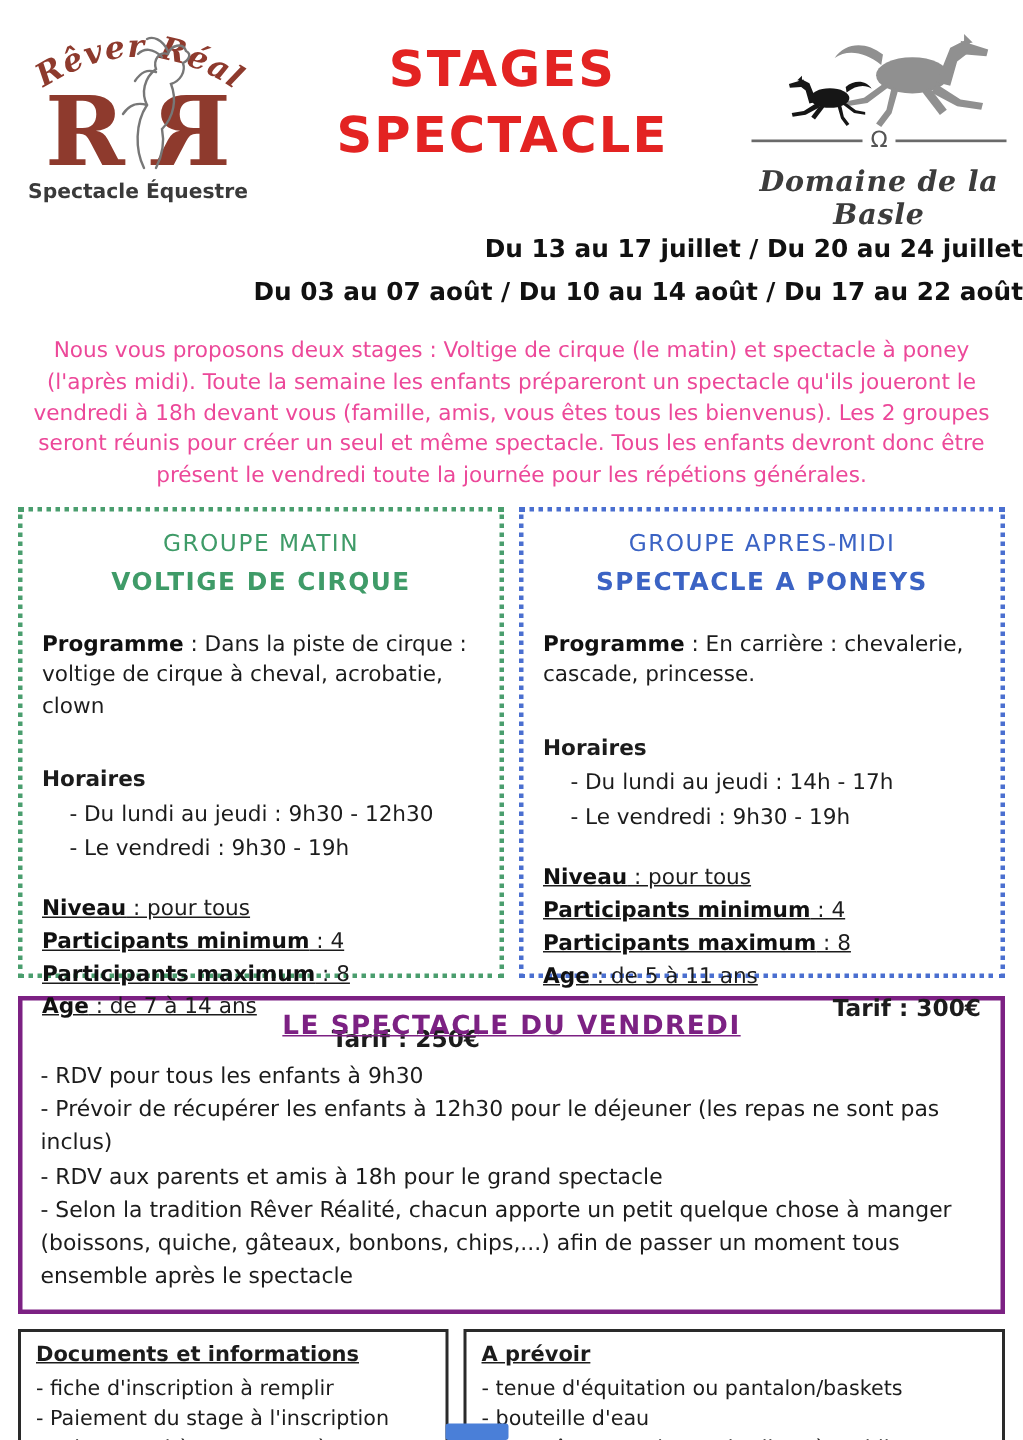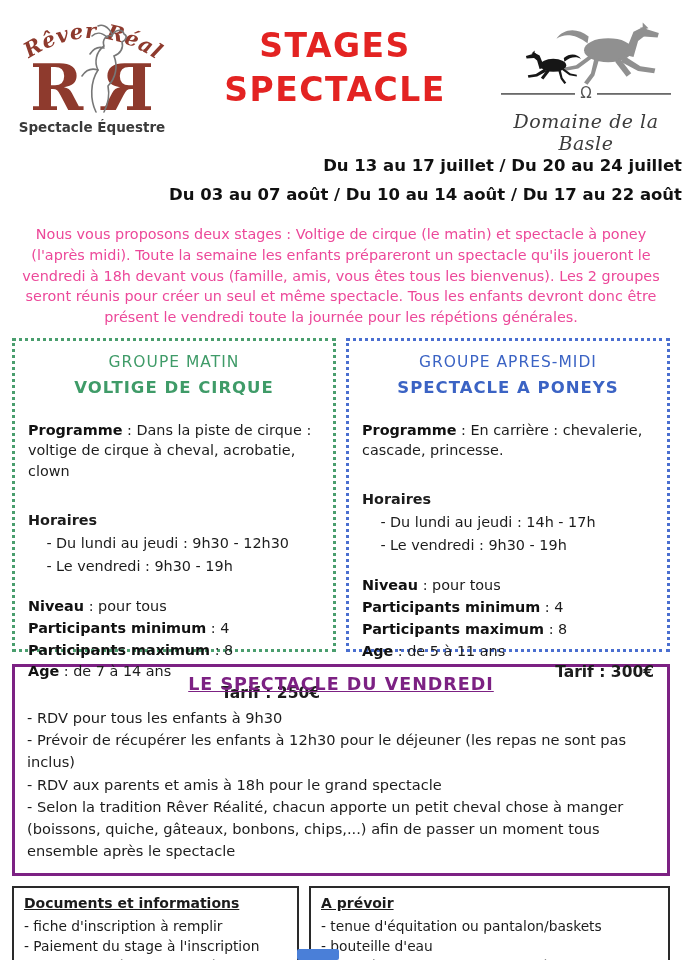--- a/index.html
+++ b/index.html
@@ -6,40 +6,40 @@
   .page{
     width:682px;height:960px;position:relative;margin:0 auto;background:#fff;
     font-family:"DejaVu Sans",sans-serif;color:#1c1c1c;overflow:hidden;
   }
   
   .header{display:flex;align-items:flex-start;padding:8px 4px 0 8px;height:140px;box-sizing:border-box;}
   .logo-left{width:168px;flex:0 0 auto;}
   .title-center{flex:1;text-align:center;padding-top:16px;}
   .title-line{font-size:33px;font-weight:bold;color:#e32322;letter-spacing:1.5px;line-height:44px;}
   .logo-right{width:184px;flex:0 0 auto;text-align:center;padding-top:6px;}
-  .domaine-name{font-family:"DejaVu Serif",serif;font-style:italic;font-size:19px;color:#3c3c3c;margin-top:-2px;letter-spacing:.5px;}
+  .domaine-name{font-family:"DejaVu Serif",serif;font-style:italic;font-size:19px;color:#3c3c3c;margin-top:-2px;letter-spacing:.5px;font-weight:bold;}
   
   .dates{margin-top:12px;text-align:right;font-weight:bold;font-size:16.5px;line-height:1.75;color:#111;}
   
   .intro{width:660px;margin:14px auto 0;text-align:center;font-size:14.4px;line-height:1.45;color:#ec4899;}
   
   .groups{display:flex;gap:10px;margin:10px 12px 0;}
   .gbox{flex:1;box-sizing:border-box;height:314px;padding:10px 13px 9px;display:flex;flex-direction:column;font-size:14.4px;line-height:1.45;}
   .g-green{border:3px dotted #4a9e6e;}
   .g-blue{border:3px dotted #4a6fd0;}
   .c-green{color:#3f9b68;}
   .c-blue{color:#3b63c4;}
   .gh1{text-align:center;font-size:15.5px;letter-spacing:1px;}
   .gh2{text-align:center;font-size:16.5px;font-weight:bold;letter-spacing:1px;margin-top:2px;}
   .prog{margin:20px 0 12px;}
   .horaires-label{margin-top:16px;font-weight:bold;}
   .hitem{display:flex;margin-top:2px;}
   .hitem .dash{width:14px;text-align:center;margin-left:14px;flex:0 0 auto;}
   .facts{margin-top:18px;}
-  .facts div{margin-top:1px;}
+  .facts div{margin-top:1px;text-decoration:underline;}
   .tarif{margin-top:auto;text-align:right;font-weight:bold;font-size:15.5px;}
   strong{font-weight:bold;color:#111;}
   
   .vbox{margin:12px 12px 4px;border:3px solid #7c2183;padding:7px 12px 11px;box-sizing:border-box;}
   .vtitle{text-align:center;color:#7c2183;font-weight:bold;font-size:17.5px;text-decoration:underline;letter-spacing:1px;}
   .vitems{margin-top:13px;font-size:14.6px;line-height:1.52;}
   
   .infos{display:flex;gap:10px;margin:10px 12px 0;align-items:stretch;}
   .ibox{box-sizing:border-box;border:2px solid #2a2a2a;padding:5px 10px 7px;font-size:13.8px;line-height:1.45;}
   .ibox-docs{width:287px;flex:0 0 auto;}
@@ -167,21 +167,21 @@
       <div class="tarif">Tarif : 300€</div>
     </section>
   </div>
 
   <section class="vbox">
     <div class="vtitle">LE SPECTACLE DU VENDREDI</div>
     <div class="vitems">
       <div>- RDV pour tous les enfants à 9h30</div>
       <div>- Prévoir de récupérer les enfants à 12h30 pour le déjeuner (les repas ne sont pas inclus)</div>
       <div>- RDV aux parents et amis à 18h pour le grand spectacle</div>
-      <div>- Selon la tradition Rêver Réalité, chacun apporte un petit cheval chose à manger (boissons, quiche, gâteaux, bonbons, chips,...) afin de passer un moment tous ensemble après le spectacle</div>
+      <div>- Selon la tradition Rêver Réalité, chacun apporte un petit quelque chose à manger (boissons, quiche, gâteaux, bonbons, chips,...) afin de passer un moment tous ensemble après le spectacle</div>
     </div>
   </section>
 
   <div class="infos">
     <section class="ibox ibox-docs">
       <div class="ititle">Documents et informations</div>
       <div>- fiche d'inscription à remplir</div>
       <div>- Paiement du stage à l'inscription</div>
       <div>- Paiement chèques ou espèces</div>
 

